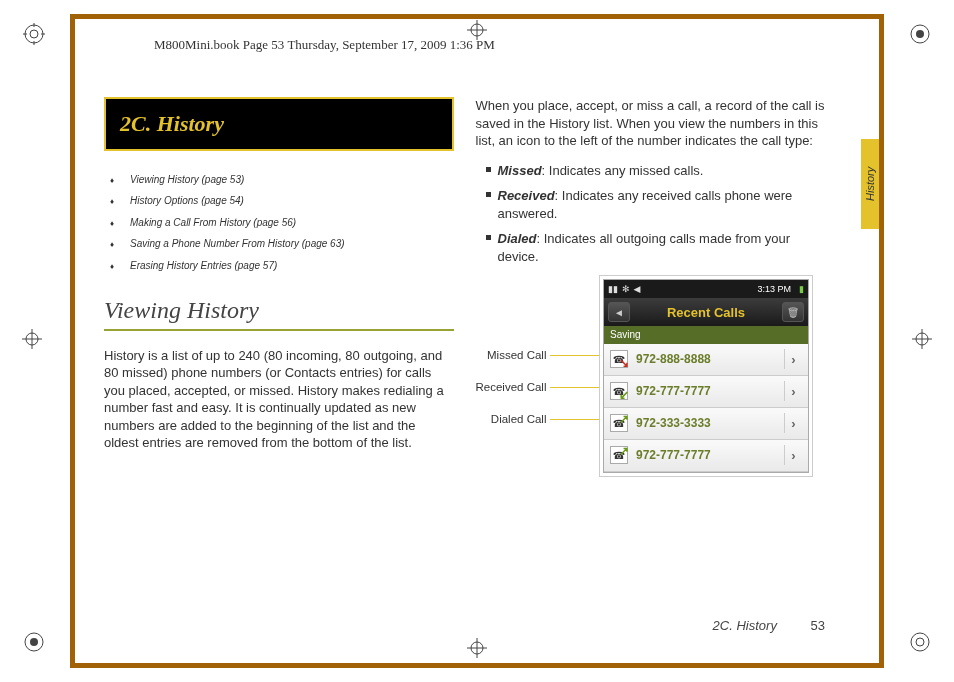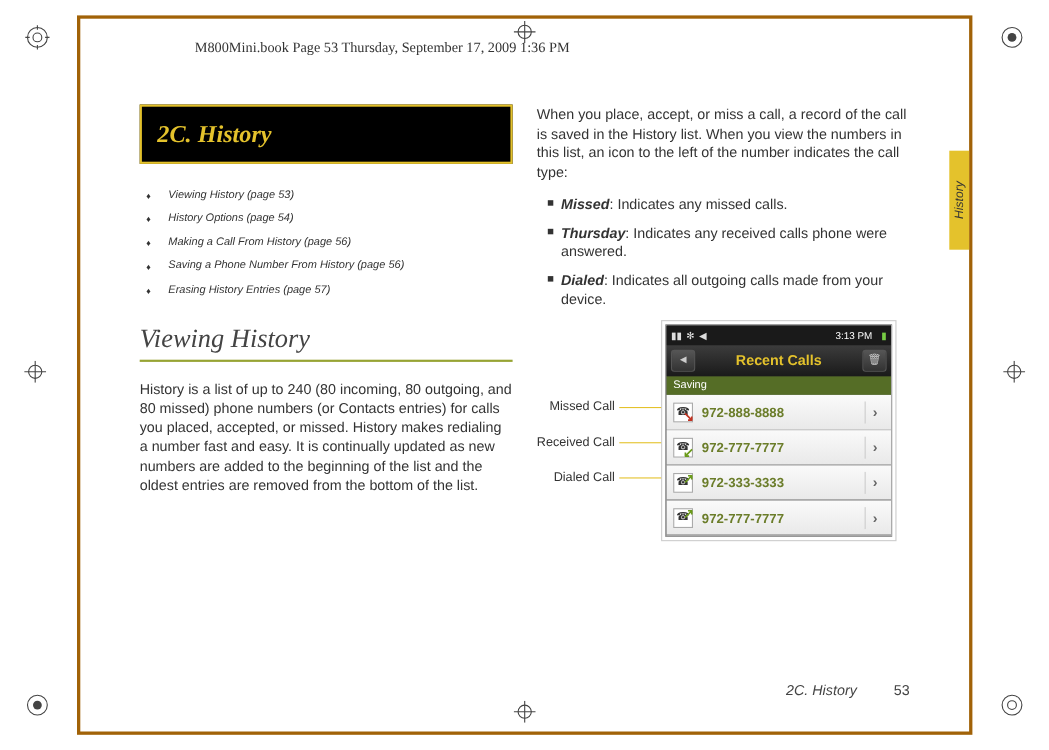--- a/index.html
+++ b/index.html
@@ -22,22 +22,22 @@
   .crop-bm { left: 50%; bottom: 18px; transform: translateX(-50%); }
   .gear-icon svg { width: 24px; height: 24px; }
   .cross-icon svg { width: 20px; height: 20px; }
 
   .page-frame {
     position: absolute;
     left: 70px;
     top: 14px;
     right: 70px;
     bottom: 14px;
-    border: 3px solid #a16207;
-    padding: 18px 54px 30px 54px;
+    border: 5px solid #a16207;
+    padding: 18px 54px 30px 29px;
   }
   .header-path {
     font-family: "Times New Roman", serif;
     font-size: 13px;
     color: #333;
     margin-left: 50px;
     margin-bottom: 44px;
   }
   .columns {
     display: flex;
@@ -282,32 +282,32 @@
   <div class="columns">
 
     <div class="col">
       <div class="section-box">
         <span>2C. History</span>
       </div>
       <ul class="toc">
         <li>Viewing History (page 53)</li>
         <li>History Options (page 54)</li>
         <li>Making a Call From History (page 56)</li>
-        <li>Saving a Phone Number From History (page 56)</li>
+        <li>Saving a Phone Number From History (page 63)</li>
         <li>Erasing History Entries (page 57)</li>
       </ul>
       <div class="h1">Viewing History</div>
       <p class="para">History is a list of up to 240 (80 incoming, 80 outgoing, and 80 missed) phone numbers (or Contacts entries) for calls you placed, accepted, or missed. History makes redialing a number fast and easy. It is continually updated as new numbers are added to the beginning of the list and the oldest entries are removed from the bottom of the list.</p>
     </div>
 
     <div class="col">
       <p class="para">When you place, accept, or miss a call, a record of the call is saved in the History list. When you view the numbers in this list, an icon to the left of the number indicates the call type:</p>
       <ul class="sub-list">
         <li><span class="bi">Missed</span><span>: Indicates any missed calls.</span></li>
-        <li><span class="bi">Thursday</span><span>: Indicates any received calls phone were answered.</span></li>
+        <li><span class="bi">Received</span><span>: Indicates any received calls phone were answered.</span></li>
         <li><span class="bi">Dialed</span><span>: Indicates all outgoing calls made from your device.</span></li>
       </ul>
 
       <div class="phone-wrap">
         <div class="callouts">
           <div class="callout-row">
               <span>Missed Call</span>
               <div class="callout-line"></div>
             </div>
           <div class="callout-row">

